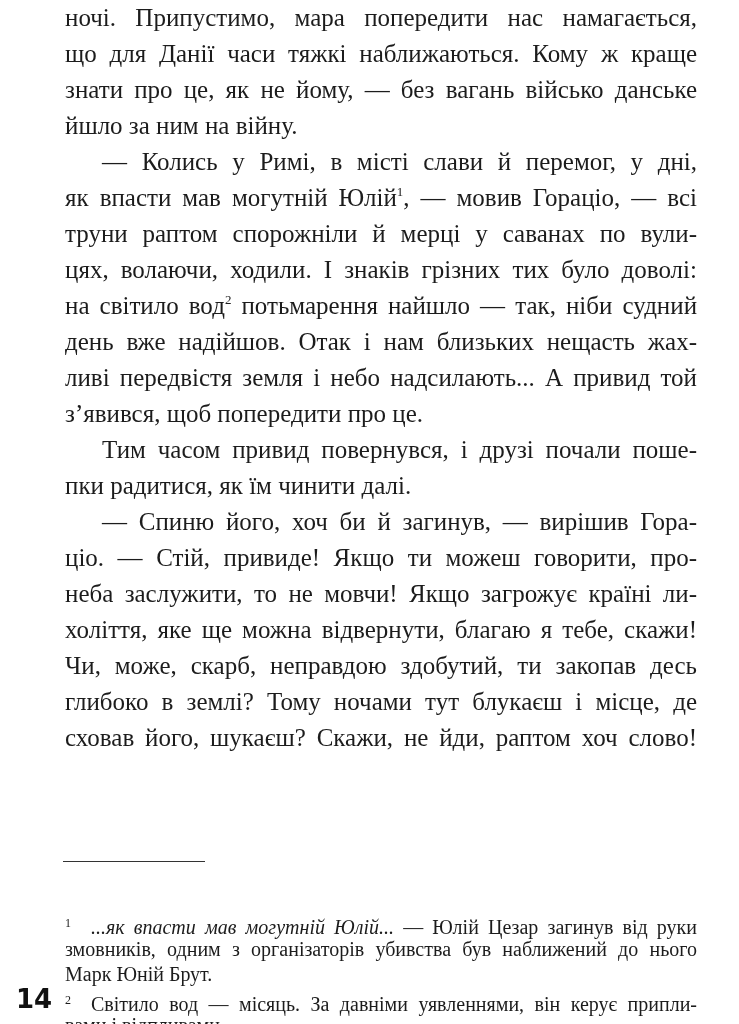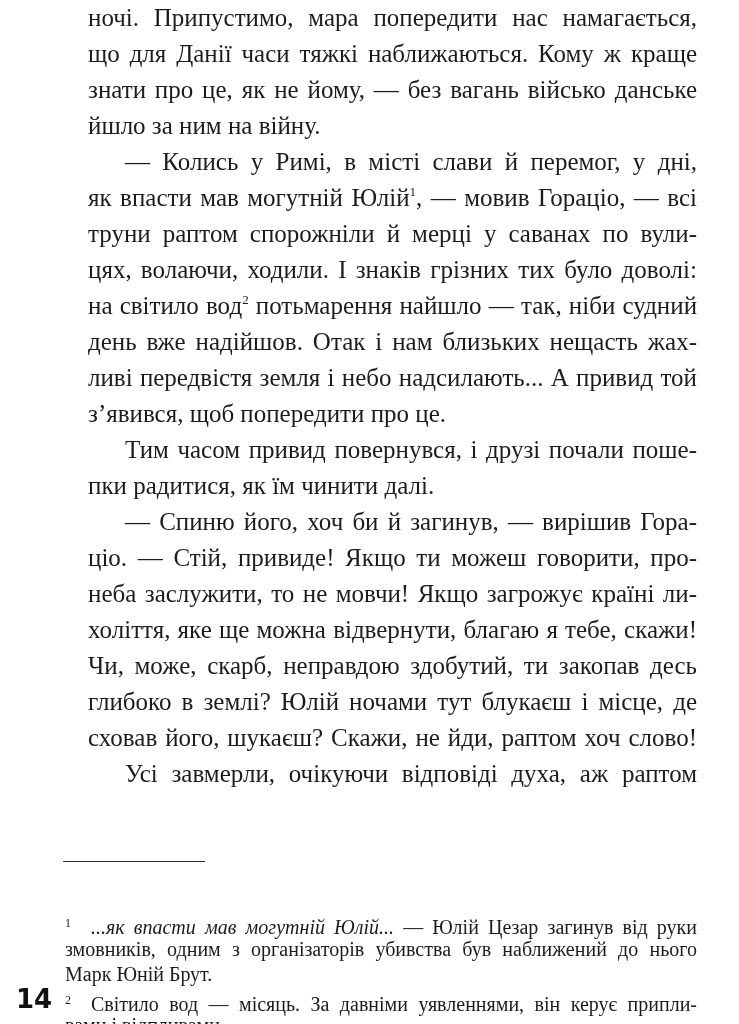--- a/index.html
+++ b/index.html
@@ -3,21 +3,21 @@
 <meta charset="utf-8">
 <style>
   html, body { margin: 0; padding: 0; background: #ffffff; }
   body { width: 739px; height: 1024px; position: relative; overflow: hidden; color: #1a1a1a; }
   .page { position: absolute; left: 0; top: 0; width: 739px; height: 1024px; }
   .body-text {
     position: absolute; left: 65px; top: 0px; width: 632px;
     font-family: "Liberation Serif", "DejaVu Serif", serif;
     font-size: 25px; line-height: 36px; color: #1c1c1c;
   }
-  .line { display: block; white-space: nowrap; text-align: justify; text-align-last: justify; height: 36px; margin-left: 23px; }
+  .line { display: block; white-space: nowrap; text-align: justify; text-align-last: justify; height: 36px; }
   .line.last { text-align-last: left; }
   .line.indent { padding-left: 37px; }
   sup { font-size: 13px; line-height: 0; vertical-align: 10px; }
   .rule { position: absolute; left: 63px; top: 861px; width: 142px; height: 1px; background: #333; }
   .footnotes {
     position: absolute; left: 65px; top: 867px; width: 632px;
     font-family: "Liberation Serif", "DejaVu Serif", serif;
     font-size: 20px; line-height: 25.5px; color: #1c1c1c; margin-top: 44px;
   }
   .fn-line { display: block; white-space: nowrap; text-align: justify; text-align-last: justify; height: 25.5px; }
@@ -46,23 +46,22 @@
     <span class="line">день вже надійшов. Отак і нам близьких нещасть жах-</span>
     <span class="line">ливі передвістя земля і небо надсилають... А привид той</span>
     <span class="line last">з’явився, щоб попередити про це.</span>
     <span class="line indent">Тим часом привид повернувся, і друзі почали поше-</span>
     <span class="line last">пки радитися, як їм чинити далі.</span>
     <span class="line indent">— Спиню його, хоч би й загинув, — вирішив Гора-</span>
     <span class="line">ціо. — Стій, привиде! Якщо ти можеш говорити, про-</span>
     <span class="line">неба заслужити, то не мовчи! Якщо загрожує країні ли-</span>
     <span class="line">холіття, яке ще можна відвернути, благаю я тебе, скажи!</span>
     <span class="line">Чи, може, скарб, неправдою здобутий, ти закопав десь</span>
-    <span class="line">глибоко в землі? Юлій ночами тут блукаєш і місце, де</span>
+    <span class="line">глибоко в землі? Тому ночами тут блукаєш і місце, де</span>
     <span class="line">сховав його, шукаєш? Скажи, не йди, раптом хоч слово!</span>
-    <span class="line indent">Усі завмерли, очікуючи відповіді духа, аж раптом</span>
   </div>
 
   <div class="rule"></div>
 
   <div class="footnotes">
     <span class="fn-line"><span class="fn-num">1</span><span class="fn-ital">...як впасти мав могутній Юлій...</span><span> — Юлій Цезар загинув від руки</span></span>
     <span class="fn-line">змовників, одним з організаторів убивства був наближений до нього</span>
     <span class="fn-line last">Марк Юній Брут.</span>
     <span class="fn-line"><span class="fn-num">2</span><span>Світило вод — місяць. За давніми уявленнями, він керує припли-</span></span>
     <span class="fn-line last">вами і відпливами.</span>

